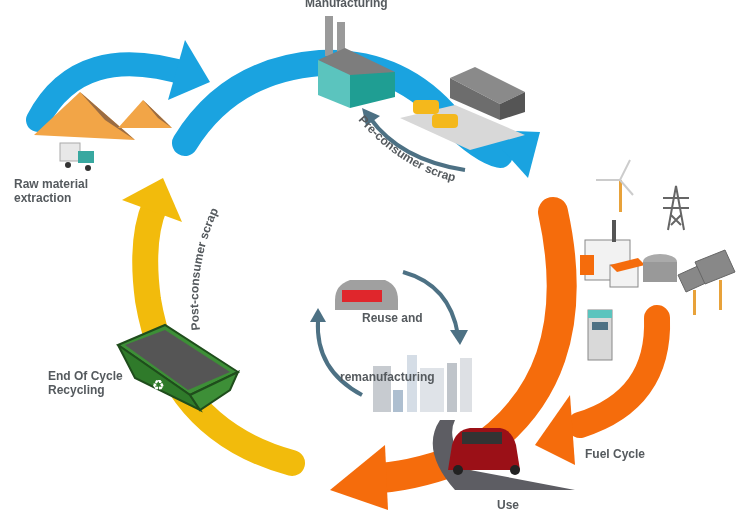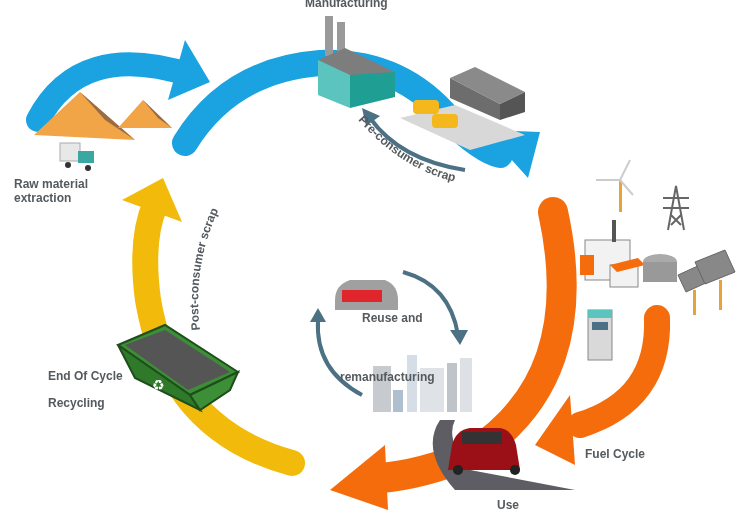--- a/index.html
+++ b/index.html
@@ -159,17 +159,17 @@
   </text>
   <text class="stext">
     <textPath href="#postScrapPath">Post-consumer scrap</textPath>
   </text>
 </svg>
 
 <div class="lbl" style="left:305px;top:-4px;">Manufacturing</div>
 <div class="lbl" style="left:14px;top:177px;">Raw material</div>
 <div class="lbl" style="left:14px;top:191px;">extraction</div>
 <div class="lbl" style="left:48px;top:369px;">End Of Cycle</div>
-<div class="lbl" style="left:48px;top:383px;margin-top:13px;">Recycling</div>
+<div class="lbl" style="left:48px;top:383px;">Recycling</div>
 <div class="lbl" style="left:362px;top:311px;">Reuse and</div>
 <div class="lbl" style="left:340px;top:339px;margin-top:31px;">remanufacturing</div>
 <div class="lbl" style="left:585px;top:447px;">Fuel Cycle</div>
 <div class="lbl" style="left:497px;top:498px;">Use</div>
 
 </body></html>

